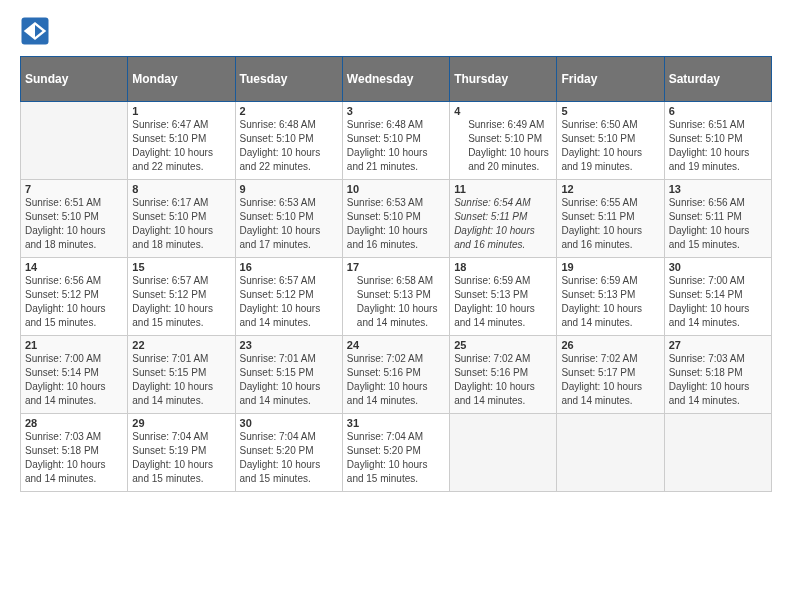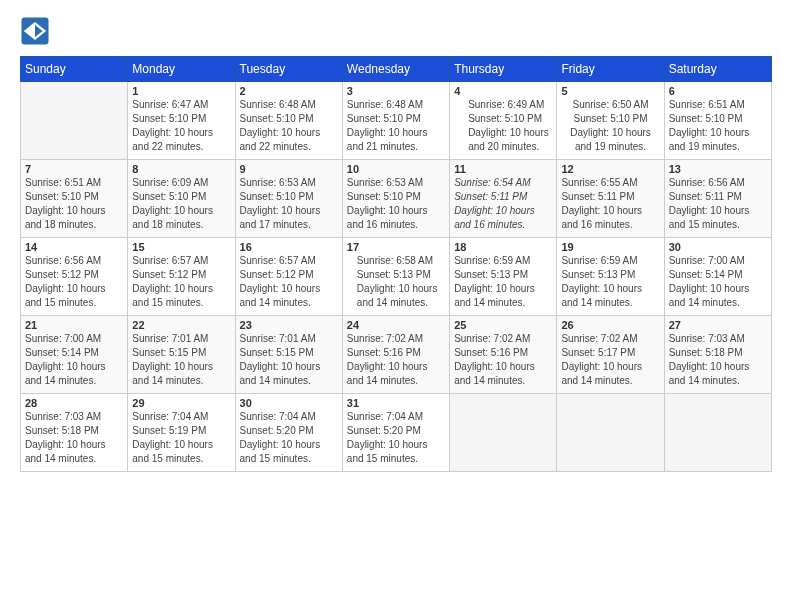--- a/index.html
+++ b/index.html
@@ -58,25 +58,25 @@
     .location {
       font-size: 14px;
       color: #555;
     }
     .calendar-table {
       width: 100%;
       border-collapse: collapse;
       table-layout: fixed;
     }
     .calendar-table th {
-      background: #1d4ed8;
+      background: #737373;
       color: #fff;
       font-size: 12px;
-      font-weight: normal;
-      padding: 5px 4px;
+      font-weight: bold;
+      padding: 15px 4px;
       text-align: left;
       border: 1px solid #1a5a9a;
     }
     .calendar-table td {
       border: 1px solid #ccc;
       vertical-align: top;
       padding: 3px 4px;
       font-size: 9.5px;
       color: #333;
       height: 78px;
@@ -160,21 +160,21 @@
           </td>
           <td>
             <div class="day-num">4</div>
             <div class="day-info" style="white-space: pre-line; margin-left: 14px;">Sunrise: 6:49 AM
 Sunset: 5:10 PM
 Daylight: 10 hours
 and 20 minutes.</div>
           </td>
           <td>
             <div class="day-num">5</div>
-            <div class="day-info" style="white-space: pre-line; text-align: center;">Sunrise: 6:50 AM
+            <div class="day-info" style="white-space: pre-line;">Sunrise: 6:50 AM
 Sunset: 5:10 PM
 Daylight: 10 hours
 and 19 minutes.</div>
           </td>
           <td>
             <div class="day-num">6</div>
             <div class="day-info" style="white-space: pre-line;">Sunrise: 6:51 AM
 Sunset: 5:10 PM
 Daylight: 10 hours
 and 19 minutes.</div>
@@ -183,21 +183,21 @@
         <tr>
           <td>
             <div class="day-num">7</div>
             <div class="day-info" style="white-space: pre-line;">Sunrise: 6:51 AM
 Sunset: 5:10 PM
 Daylight: 10 hours
 and 18 minutes.</div>
           </td>
           <td>
             <div class="day-num">8</div>
-            <div class="day-info" style="white-space: pre-line;">Sunrise: 6:09 AM
+            <div class="day-info" style="white-space: pre-line;">Sunrise: 6:17 AM
 Sunset: 5:10 PM
 Daylight: 10 hours
 and 18 minutes.</div>
           </td>
           <td>
             <div class="day-num">9</div>
             <div class="day-info" style="white-space: pre-line;">Sunrise: 6:53 AM
 Sunset: 5:10 PM
 Daylight: 10 hours
 and 17 minutes.</div>

